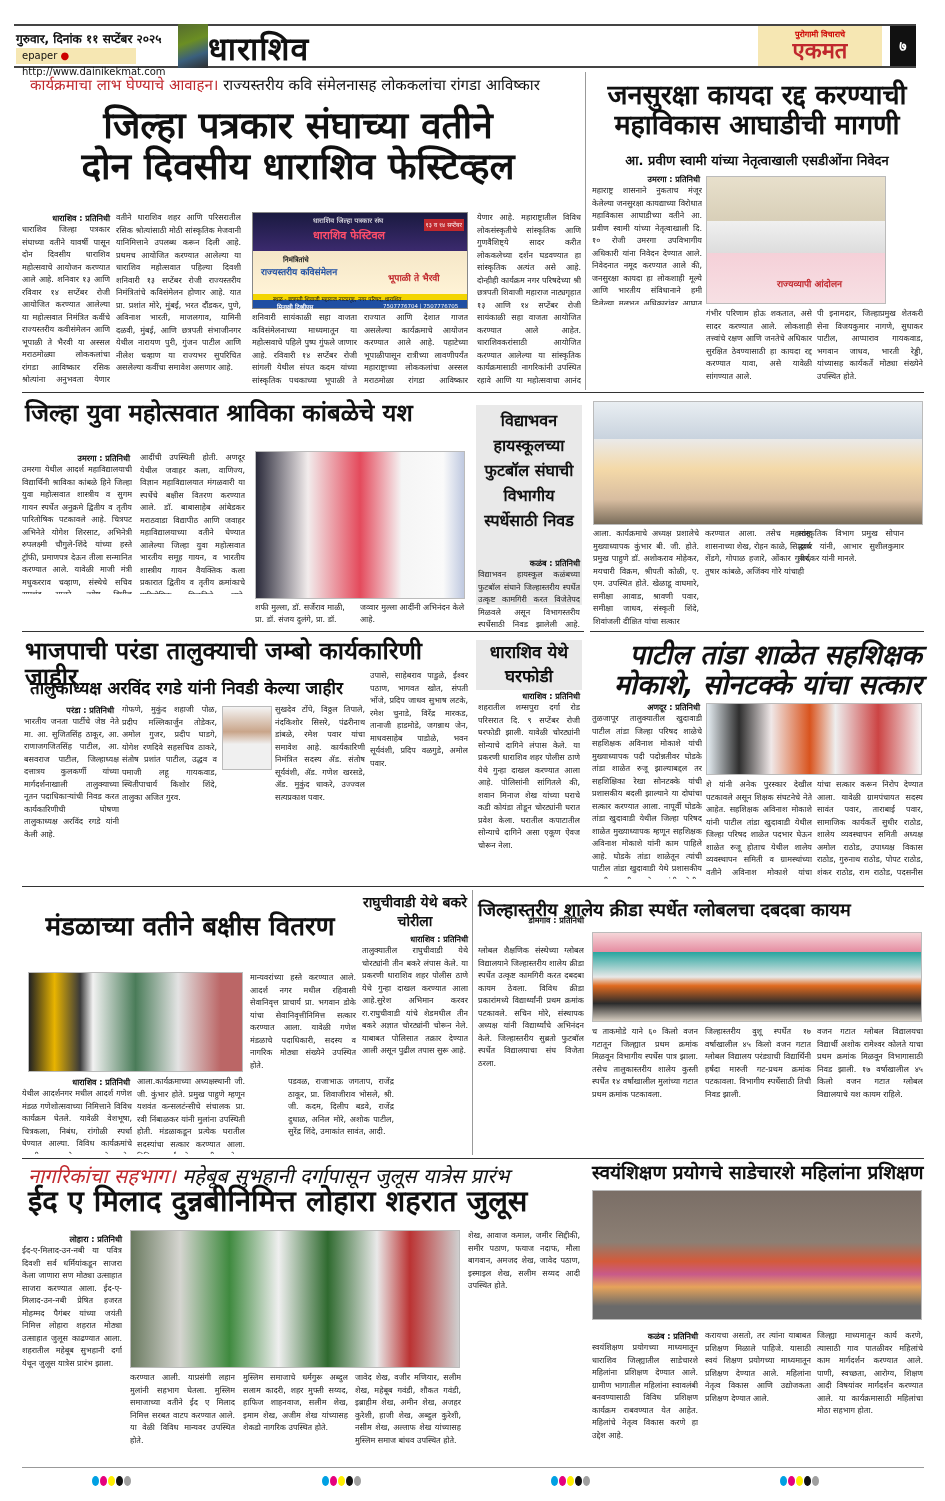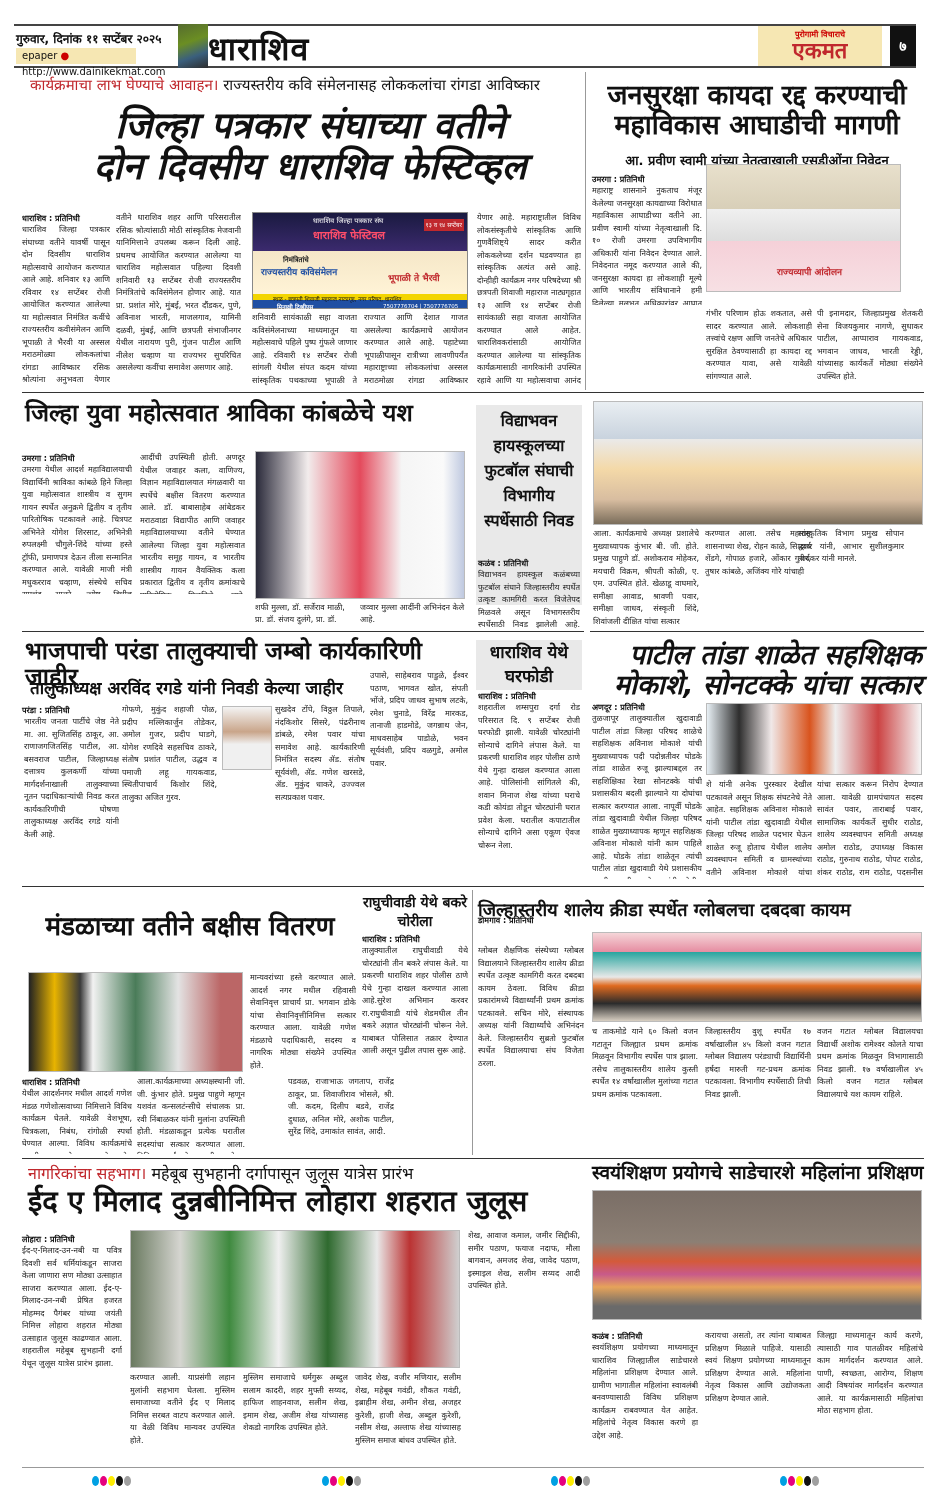--- a/index.html
+++ b/index.html
@@ -14,21 +14,21 @@
 .logo-img{left:178px;top:24px;width:30px;height:44px;background:linear-gradient(160deg,#556b2f,#6b8e23 40%,#3a5f7d 70%,#2d2d2d)}
 .title{left:208px;top:26px;font-size:32px;font-weight:bold;letter-spacing:1px}
 .brand{left:758px;top:26px;width:124px;height:40px;background:#f6e7b3;text-align:center}
 .brand .tag{font-size:8px;color:#c00;font-weight:bold;display:block;margin-top:2px}
 .brand .name{font-size:22px;color:#c0282d;font-weight:bold;font-family:"DejaVu Serif",serif;line-height:22px}
 .pgno{left:890px;top:26px;width:26px;height:40px;background:#111;color:#fff;font-size:14px;font-weight:bold;text-align:center;line-height:40px}
 .kicker{font-size:15px}
 .kicker .red{color:#c0282d}
 .head{font-weight:bold;line-height:1.1;color:#111}
 .sub{font-weight:bold;color:#111}
-.dateline{font-size:8px;font-weight:bold;text-align:left}
+.dateline{font-size:8px;font-weight:bold;text-align:right}
 .body{font-size:8px;line-height:12.5px;color:#222;text-align:justify;overflow:hidden}
 .photo{position:absolute;border:1px solid #bbb}
 .boxed{background:#e9e9e9}
 .caption{font-size:8px;line-height:12px;color:#222;overflow:hidden}
 .regmark{position:absolute;top:1476px;display:flex;gap:1px}
 .regmark span{width:7px;height:10px;border-radius:50%;display:block}
 </style>
 </head>
 <body>
 
@@ -40,21 +40,21 @@
 <div class="abs brand">
   <span class="tag">पुरोगामी विचाराचे</span>
   <span class="name">एकमत</span>
 </div>
 <div class="abs pgno">७</div>
 
 <div class="abs kicker" style="left:30px;top:74px;width:550px;">
   <span class="red">कार्यक्रमाचा लाभ घेण्याचे आवाहन।</span>
   <span>राज्यस्तरीय कवि संमेलनासह लोककलांचा रांगडा आविष्कार</span>
 </div>
-<div class="abs head" style="left:40px;top:106px;width:540px;font-size:37px;text-align:center;font-style:italic;">
+<div class="abs head" style="left:28px;top:106px;width:540px;font-size:37px;text-align:center;">
   <div>जिल्हा पत्रकार संघाच्या वतीने</div>
   <div>दोन दिवसीय धाराशिव फेस्टिव्हल</div>
 </div>
 <div class="abs dateline" style="left:22px;top:212px;width:88px;">धाराशिव : प्रतिनिधी</div>
 <div class="abs body" style="left:22px;top:224px;width:88px;height:162px;">धाराशिव जिल्हा पत्रकार संघाच्या वतीने यावर्षी पासून दोन दिवसीय धाराशिव महोत्सवाचे आयोजन करण्यात आले आहे. शनिवार १३ आणि रविवार १४ सप्टेंबर रोजी आयोजित करण्यात आलेल्या या महोत्सवात निमंत्रित कवींचे राज्यस्तरीय कवीसंमेलन आणि भूपाळी ते भैरवी या अस्सल मराठमोळ्या लोककलांचा रांगडा आविष्कार रसिक श्रोत्यांना अनुभवता येणार आहे. नगर परिषदेच्या छत्रपती शिवाजी महाराज नाट्यगृहात हे दोन्ही कार्यक्रम होणार आहेत. धाराशिव जिल्हा पत्रकार संघाच्या</div>
 <div class="abs body" style="left:116px;top:212px;width:125px;height:174px;">वतीने धाराशिव शहर आणि परिसरातील रसिक श्रोत्यांसाठी मोठी सांस्कृतिक मेजवानी यानिमित्ताने उपलब्ध करून दिली आहे. प्रथमच आयोजित करण्यात आलेल्या या धाराशिव महोत्सवात पहिल्या दिवशी शनिवारी १३ सप्टेंबर रोजी राज्यस्तरीय निमंत्रितांचे कविसंमेलन होणार आहे. यात प्रा. प्रशांत मोरे, मुंबई, भरत दौंडकर, पुणे, अविनाश भारती, माजलगाव, यामिनी दळवी, मुंबई, आणि छत्रपती संभाजीनगर येथील नारायण पुरी, गुंजन पाटील आणि नीलेश चव्हाण या राज्यभर सुपरिचित असलेल्या कवींचा समावेश असणार आहे.</div>
 <div class="abs" style="left:252px;top:212px;width:216px;height:97px;background:linear-gradient(#1a1a40,#3b2a6e 40%,#f5e7c8 40%,#fff3d6 85%,#f3d500 85%,#f3d500 92%,#1f4fa3 92%);border:1px solid #888;">
   <div style="position:absolute;left:60px;top:3px;font-size:7px;color:#fff;">धाराशिव जिल्हा पत्रकार संघ</div>
   <div style="position:absolute;left:60px;top:14px;font-size:11px;color:#ff4d6a;font-weight:bold;">धाराशिव फेस्टिवल</div>
   <div style="position:absolute;right:3px;top:6px;font-size:6px;background:#c0282d;color:#fff;padding:2px;">१३ व १४ सप्टेंबर</div>
@@ -71,21 +71,21 @@
 
 <div class="vrule" style="left:585px;top:72px;height:318px;"></div>
 
 <div class="abs head" style="left:592px;top:80px;width:330px;font-size:27px;text-align:center;">
   <div>जनसुरक्षा कायदा रद्द करण्याची</div>
   <div>महाविकास आघाडीची मागणी</div>
 </div>
 <div class="abs sub" style="left:592px;top:151px;width:330px;font-size:13px;text-align:center;">आ. प्रवीण स्वामी यांच्या नेतृत्वाखाली एसडीओंना निवेदन</div>
 <div class="abs dateline" style="left:592px;top:173px;width:108px;">उमरगा : प्रतिनिधी</div>
 <div class="abs body" style="left:592px;top:185px;width:110px;height:120px;">महाराष्ट्र शासनाने नुकताच मंजूर केलेल्या जनसुरक्षा कायद्याच्या विरोधात महाविकास आघाडीच्या वतीने आ. प्रवीण स्वामी यांच्या नेतृत्वाखाली दि. १० रोजी उमरगा उपविभागीय अधिकारी यांना निवेदन देण्यात आले. निवेदनात नमूद करण्यात आले की, जनसुरक्षा कायदा हा लोकशाही मूल्ये आणि भारतीय संविधानाने हमी दिलेल्या मूलभूत अधिकारांवर आघात करणारा आहे.</div>
-<div class="photo" style="left:706px;top:164px;width:195px;height:128px;background:linear-gradient(#e8e0cc,#d8cfb8 35%,#f0f0f0 35%,#ddd 60%,#f5d0d8 60%,#f7e0e4);">
+<div class="photo" style="left:706px;top:176px;width:180px;height:128px;background:linear-gradient(#e8e0cc,#d8cfb8 35%,#f0f0f0 35%,#ddd 60%,#f5d0d8 60%,#f7e0e4);">
   <div style="position:absolute;left:70px;top:100px;font-size:9px;color:#c0282d;font-weight:bold;">राज्यव्यापी आंदोलन</div>
 </div>
 <div class="abs body" style="left:706px;top:308px;width:106px;height:80px;">गंभीर परिणाम होऊ शकतात, असे सादर करण्यात आले. लोकशाही तत्त्वांचे रक्षण आणि जनतेचे अधिकार सुरक्षित ठेवण्यासाठी हा कायदा रद्द करण्यात यावा, असे यावेळी सांगण्यात आले.</div>
 <div class="abs body" style="left:817px;top:308px;width:106px;height:80px;">पी इनामदार, जिल्हाप्रमुख शेतकरी सेना विजयकुमार नागणे, सुधाकर पाटील, आप्पाराव गायकवाड, भगवान जाधव, भारती रेड्डी, यांच्यासह कार्यकर्ते मोठ्या संख्येने उपस्थित होते.</div>
 
 <div class="rule" style="left:22px;top:392px;width:902px;"></div>
 
 <div class="abs head" style="left:25px;top:400px;width:440px;font-size:24px;">जिल्हा युवा महोत्सवात श्राविका कांबळेचे यश</div>
 <div class="abs dateline" style="left:22px;top:452px;width:108px;">उमरगा : प्रतिनिधी</div>
 <div class="abs body" style="left:22px;top:464px;width:110px;height:130px;">उमरगा येथील आदर्श महाविद्यालयाची विद्यार्थिनी श्राविका कांबळे हिने जिल्हा युवा महोत्सवात शास्त्रीय व सुगम गायन स्पर्धेत अनुक्रमे द्वितीय व तृतीय पारितोषिक पटकावले आहे. चित्रपट अभिनेते योगेश शिरसाट, अभिनेत्री रुपलक्ष्मी चौगुले-शिंदे यांच्या हस्ते ट्रॉफी, प्रमाणपत्र देऊन तीला सन्मानित करण्यात आले. यावेळी माजी मंत्री मधुकरराव चव्हाण, संस्थेचे सचिव रामचंद्र आलूरे, ज्येष्ठ विधीज्ञ लक्ष्मीकांत पाटील, डॉ अंकुश कदम, प्राचार्य उमाकांत चनशेट्टी, डॉ कैलास अंबुरे</div>
@@ -151,21 +151,21 @@
 <div class="abs head" style="left:478px;top:900px;width:450px;font-size:18px;">जिल्हास्तरीय शालेय क्रीडा स्पर्धेत ग्लोबलचा दबदबा कायम</div>
 <div class="abs dateline" style="left:478px;top:914px;width:106px;">डोमगाव : प्रतिनिधी</div>
 <div class="abs body" style="left:478px;top:945px;width:106px;height:210px;">ग्लोबल शैक्षणिक संस्थेच्या ग्लोबल विद्यालयाने जिल्हास्तरीय शालेय क्रीडा स्पर्धेत उत्कृष्ट कामगिरी करत दबदबा कायम ठेवला. विविध क्रीडा प्रकारांमध्ये विद्यार्थ्यांनी प्रथम क्रमांक पटकावले. सचिन मोरे, संस्थापक अध्यक्ष यांनी विद्यार्थ्यांचे अभिनंदन केले. जिल्हास्तरीय सुब्रतो फुटबॉल स्पर्धेत विद्यालयाचा संघ विजेता ठरला.</div>
 <div class="photo" style="left:592px;top:932px;width:330px;height:90px;background:linear-gradient(#f5d5d8,#e58ba0 22%,#2aa6a0 22%,#e8e8e8 50%,#e06a1f 60%,#2b2b2b 80%,#d8cfc2);"></div>
 <div class="abs body" style="left:592px;top:1026px;width:106px;height:128px;">च ताकमोडे याने ६० किलो वजन गटातून जिल्ह्यात प्रथम क्रमांक मिळवून विभागीय स्पर्धेस पात्र झाला. तसेच तालुकास्तरीय शालेय कुस्ती स्पर्धेत १४ वर्षाखालील मुलांच्या गटात प्रथम क्रमांक पटकावला.</div>
 <div class="abs body" style="left:705px;top:1026px;width:106px;height:128px;">जिल्हास्तरीय वुशू स्पर्धेत १७ वर्षाखालील ४५ किलो वजन गटात ग्लोबल विद्यालय परंड्याची विद्यार्थिनी हर्षदा मारुती गट-प्रथम क्रमांक पटकावला. विभागीय स्पर्धेसाठी तिची निवड झाली.</div>
 <div class="abs body" style="left:817px;top:1026px;width:106px;height:128px;">वजन गटात ग्लोबल विद्यालयचा विद्यार्थी अशोक रामेश्वर कोलते याचा प्रथम क्रमांक मिळवून विभागासाठी निवड झाली. १७ वर्षाखालील ४५ किलो वजन गटात ग्लोबल विद्यालयाचे यश कायम राहिले.</div>
 
 <div class="rule" style="left:22px;top:1158px;width:902px;"></div>
 
-<div class="abs kicker" style="left:28px;top:1162px;width:550px;font-size:16px;">
+<div class="abs kicker" style="left:28px;top:1162px;width:550px;font-size:20px;font-style:italic;">
   <span class="red">नागरिकांचा सहभाग।</span>
   <span>महेबूब सुभहानी दर्गापासून जुलूस यात्रेस प्रारंभ</span>
 </div>
 <div class="abs head" style="left:28px;top:1186px;width:550px;font-size:29px;">ईद ए मिलाद दुन्नबीनिमित्त लोहारा शहरात जुलूस</div>
 <div class="abs dateline" style="left:22px;top:1233px;width:100px;">लोहारा : प्रतिनिधी</div>
 <div class="abs body" style="left:22px;top:1245px;width:100px;height:220px;">ईद-ए-मिलाद-उन-नबी या पवित्र दिवशी सर्व धर्मियांकडून साजरा केला जाणारा सण मोठ्या उत्साहात साजरा करण्यात आला. ईद-ए-मिलाद-उन-नबी प्रेषित हजरत मोहम्मद पैगंबर यांच्या जयंती निमित्त लोहारा शहरात मोठ्या उत्साहात जुलूस काढण्यात आला. शहरातील महेबूब सुभहानी दर्गा येथून जुलूस यात्रेस प्रारंभ झाला.</div>
 <div class="photo" style="left:130px;top:1230px;width:330px;height:138px;background:linear-gradient(90deg,#6a7a60,#d5d5d0 15%,#3f8a3f 30%,#efefef 45%,#2f6a2f 60%,#e9e9e9 75%,#b33 85%,#cfcfcf);"></div>
 <div class="abs body" style="left:130px;top:1372px;width:105px;height:92px;">करण्यात आली. याप्रसंगी लहान मुलांनी सहभाग घेतला. मुस्लिम समाजाच्या वतीने ईद ए मिलाद निमित्त सरबत वाटप करण्यात आले. या वेळी विविध मान्यवर उपस्थित होते.</div>
 <div class="abs body" style="left:243px;top:1372px;width:105px;height:92px;">मुस्लिम समाजाचे धर्मगुरू अब्दुल सलाम कादरी, शहर मुफ्ती सय्यद, हाफिज शाहनवाज, सलीम शेख, इमाम शेख, अजीम शेख यांच्यासह शेकडो नागरिक उपस्थित होते.</div>
 <div class="abs body" style="left:355px;top:1372px;width:106px;height:92px;">जावेद शेख, वजीर मणियार, सलीम शेख, महेबूब गवंडी, शौकत गवंडी, इब्राहीम शेख, अमीन शेख, अजहर कुरेशी, हाजी शेख, अब्दुल कुरेशी, नसीम शेख, अल्ताफ शेख यांच्यासह मुस्लिम समाज बांधव उपस्थित होते.</div>

